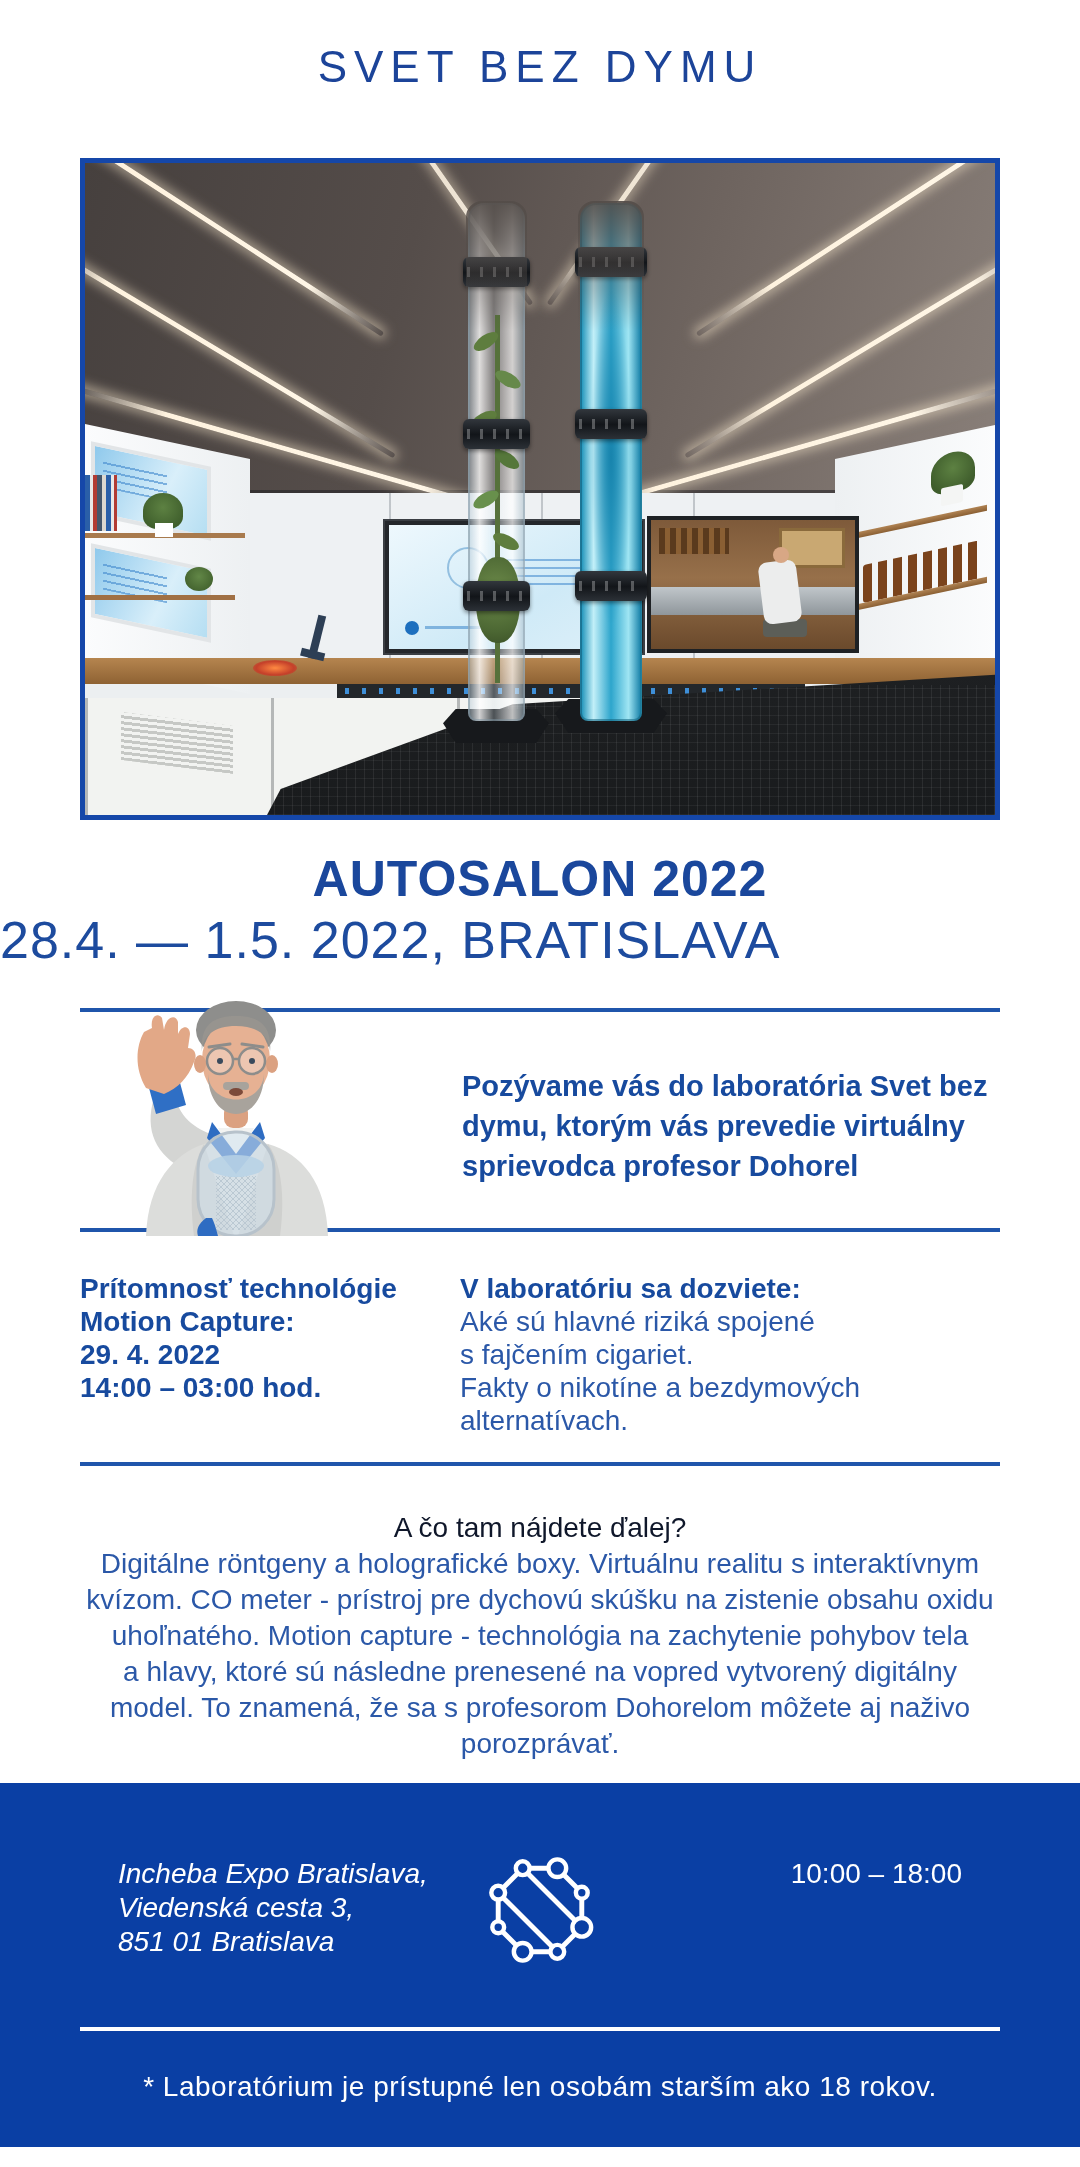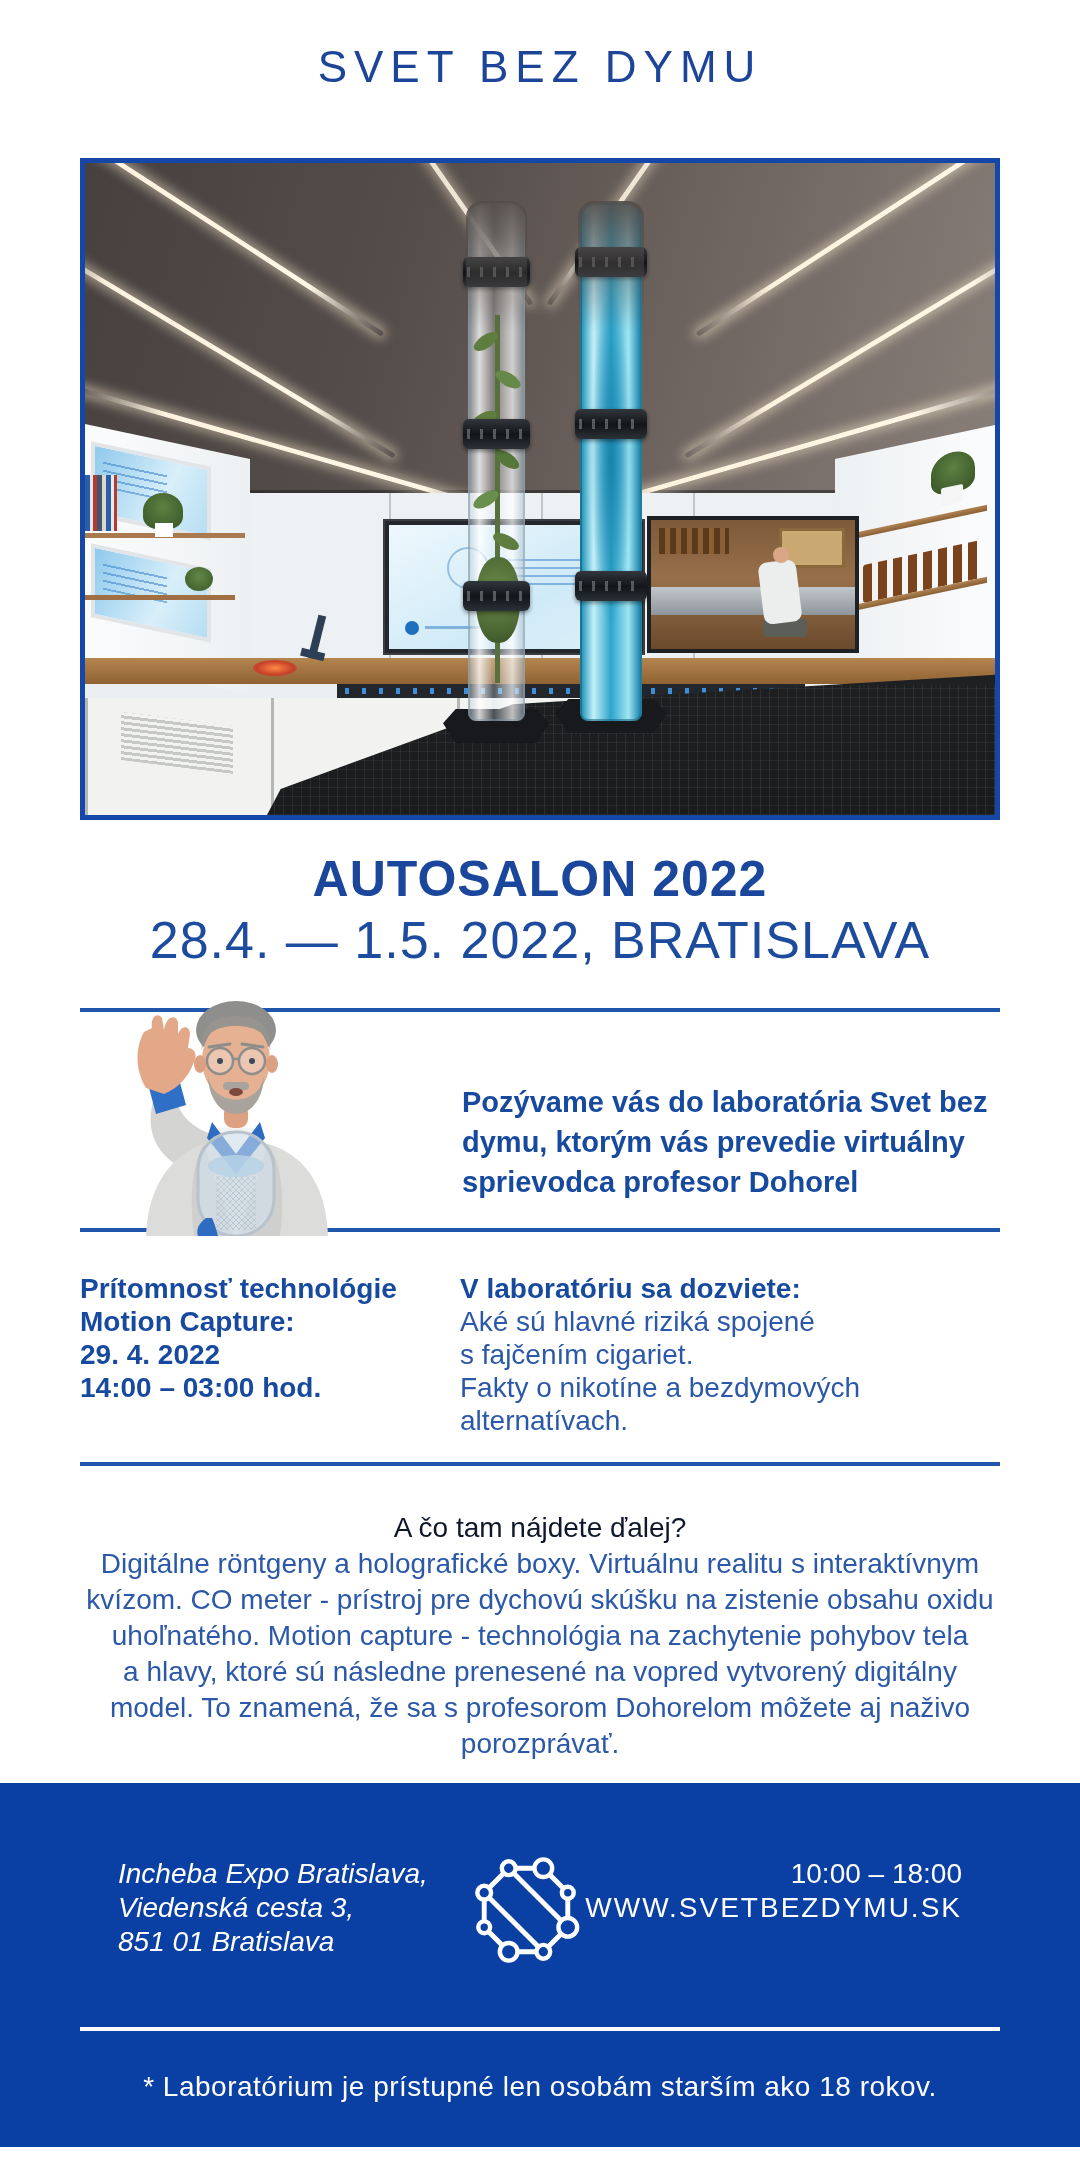--- a/index.html
+++ b/index.html
@@ -130,29 +130,29 @@
   .clamp::after { content:""; position:absolute; inset:10px 4px;
     background:repeating-linear-gradient(90deg, rgba(255,255,255,.28) 0 3px, transparent 3px 13px); }
   .c1{top:52px;} .c2{top:214px;} .c3{top:376px;}
   .c1r{top:42px;} .c2r{top:204px;} .c3r{top:366px;}
   .tube-shade { position:absolute; left:-4px; right:-4px; top:-4px; height:130px; border-radius:16px 16px 0 0;
     background:linear-gradient(180deg, rgba(84,77,73,.92), rgba(84,77,73,0)); }
 
   
   .event-title { margin-top:30px; text-align:center; font-size:50px; font-weight:700;
     color:#1a479c; line-height:58px; letter-spacing:1px; }
-  .event-dates { text-align:center; font-size:52px; font-weight:400; color:#1d4b9e;
+  .event-dates { font-size:52px; font-weight:400; color:#1d4b9e;
     line-height:64px; letter-spacing:1px; }
 
   
   .invite { position:relative; margin:36px 80px 0; height:224px; }
   .rule { position:absolute; left:0; right:0; height:4px; background:#1f55ab; }
   .rule-top{top:0;} .rule-bottom{bottom:0;}
   .professor { position:absolute; left:6px; top:-40px; width:300px; height:268px; z-index:2; }
-  .invite-text { position:absolute; left:382px; top:74px; font-size:29px; font-weight:700;
+  .invite-text { position:absolute; left:382px; top:58px; font-size:29px; font-weight:700;
     color:#174a9e; line-height:40px; white-space:nowrap; }
 
   
   .cols { display:flex; margin:40px 80px 0; }
   .col-left { width:380px; font-size:28px; font-weight:700; color:#174a9e; line-height:33px; white-space:nowrap; }
   .col-right { flex:1; font-size:28px; color:#2b58a8; line-height:33px; white-space:nowrap; }
   .col-right .head { font-weight:700; color:#174a9e; }
   .rule-mid { height:4px; background:#1f55ab; margin:25px 80px 0; }
 
   
@@ -361,20 +361,19 @@
           <circle cx="102.5" cy="42.4" r="6"></circle>
           <circle cx="102.5" cy="77.6" r="9.5"></circle>
           <circle cx="77.6" cy="102.5" r="7"></circle>
           <circle cx="42.4" cy="102.5" r="9"></circle>
           <circle cx="17.5" cy="77.6" r="6"></circle>
           <circle cx="17.5" cy="42.4" r="7"></circle>
         </g>
       </svg>
       <div class="f-right">
         <div>10:00 – 18:00</div>
-        <a class="f-website" href="#">WWW.SVETBEZDYMU.SK</a>
       </div>
     </div>
     <div class="f-rule"></div>
     <div class="f-note">* Laboratórium je prístupné len osobám starším ako 18 rokov.</div>
   </div>
 
 </div>
 
 </body></html>

